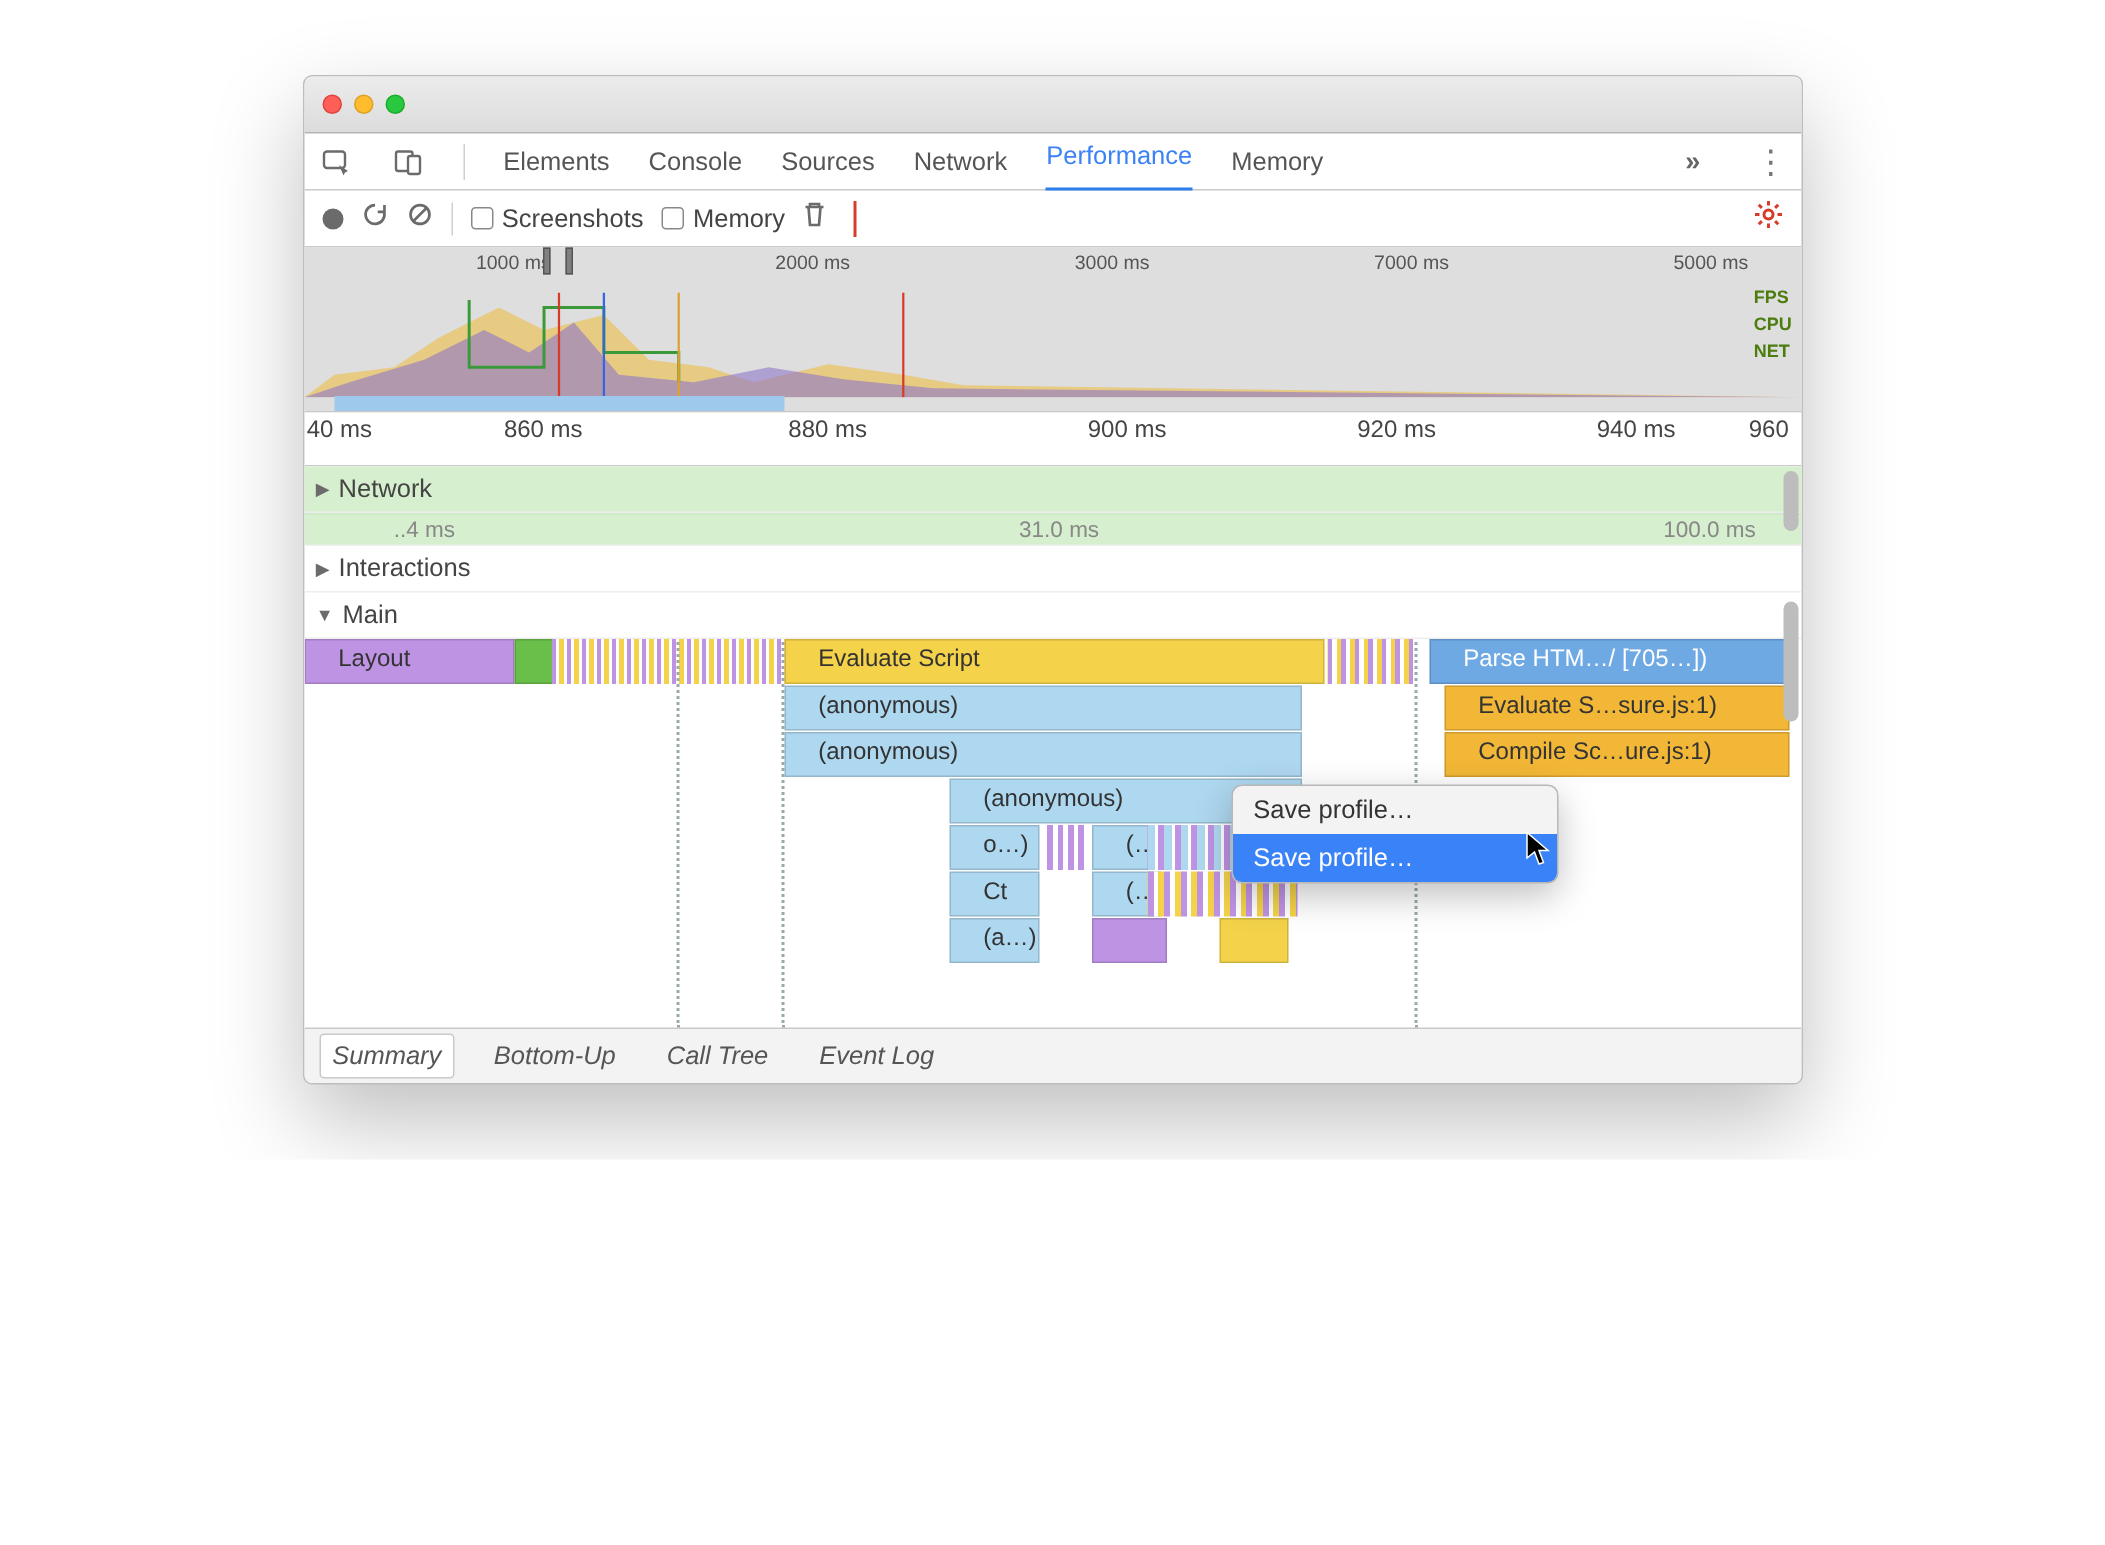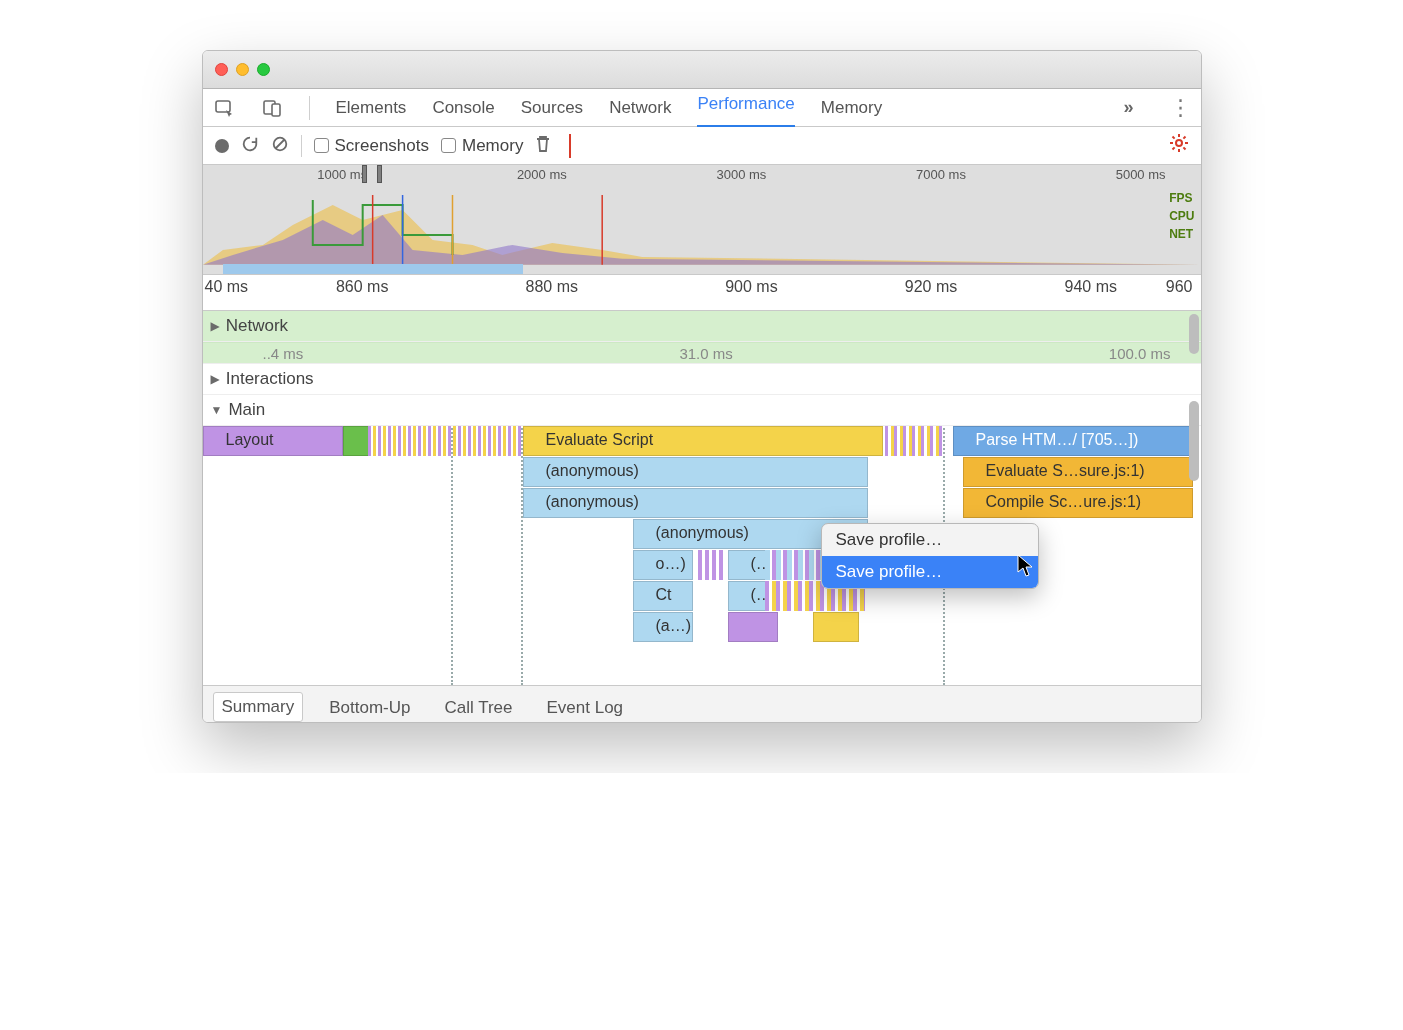--- a/index.html
+++ b/index.html
@@ -132,22 +132,22 @@
   margin-top: 36px;
 }
 .ctxitem { padding: 6px 14px; font-size: 17px; color: #333; }
 .ctxitem.hi { background: #3a82f7; color: #fff; }
 .cursor {
   position: absolute; left: 814px; top: 503px; z-index: 101;
   width: 18px; height: 24px;
 }
 
 .bottombar {
-  height: 36px; display: flex; align-items: flex-end; gap: 18px;
-  padding: 0 10px; background: #f3f3f3;
+  height: 36px; display: flex; align-items: center; gap: 18px;
+  padding: 0 10px; background: #f3f3f3; font-style: italic;
 }
 .btab { font-size: 17px; color: #555; padding: 4px 8px; }
 .btab.active { background: #fff; border: 1px solid #c9c9c9; border-radius: 3px; }
 
 .scroll-right {
   position: absolute; right: 2px; width: 10px; background: #bdbdbd;
   border-radius: 5px;
 }
 </style>
 </head>

